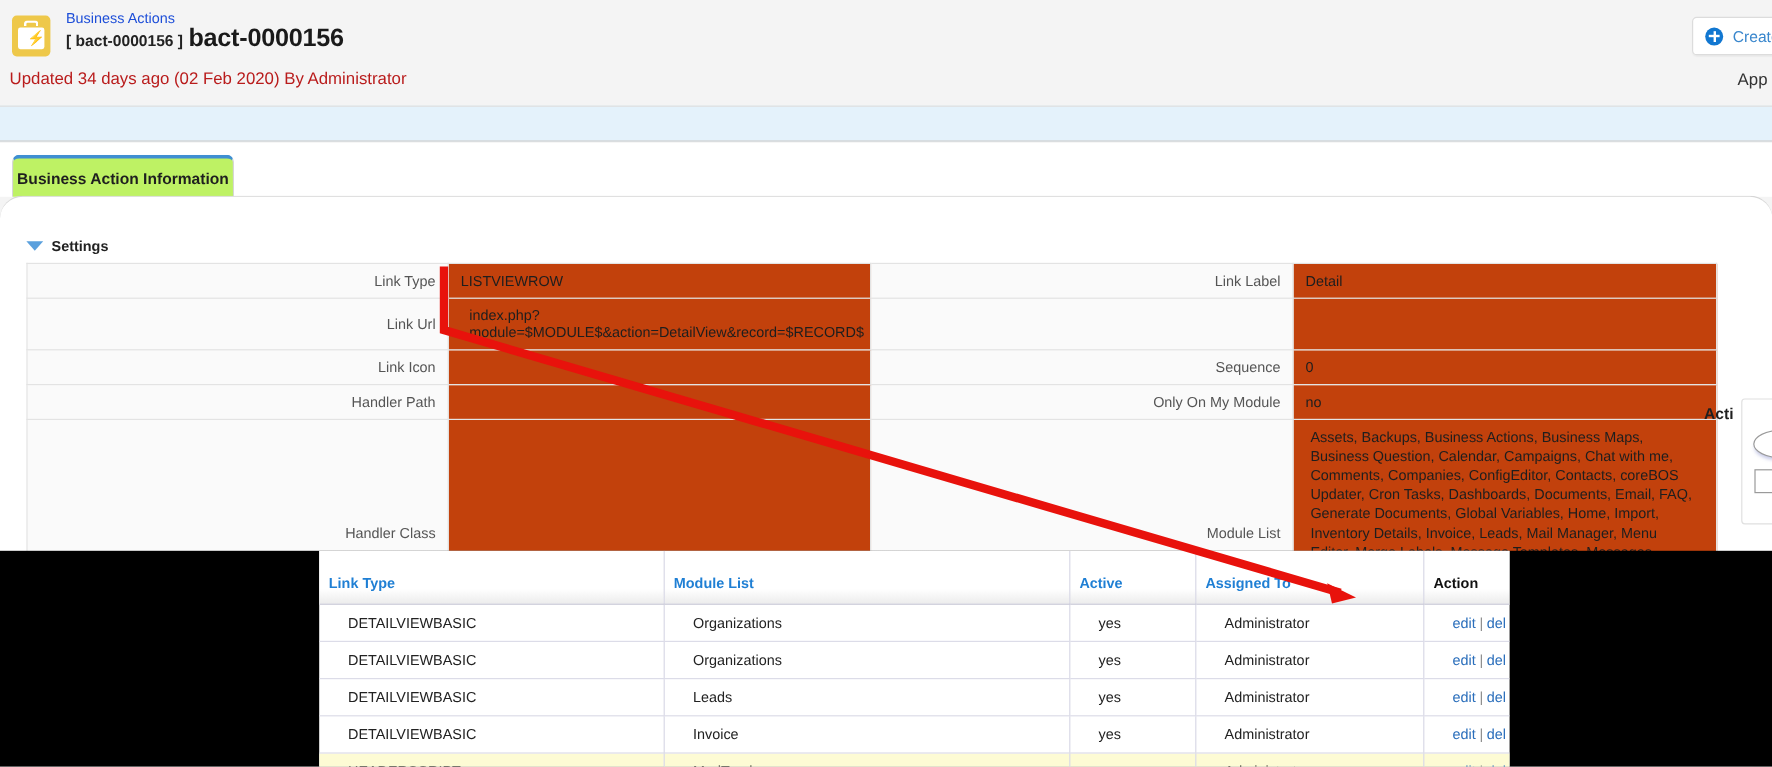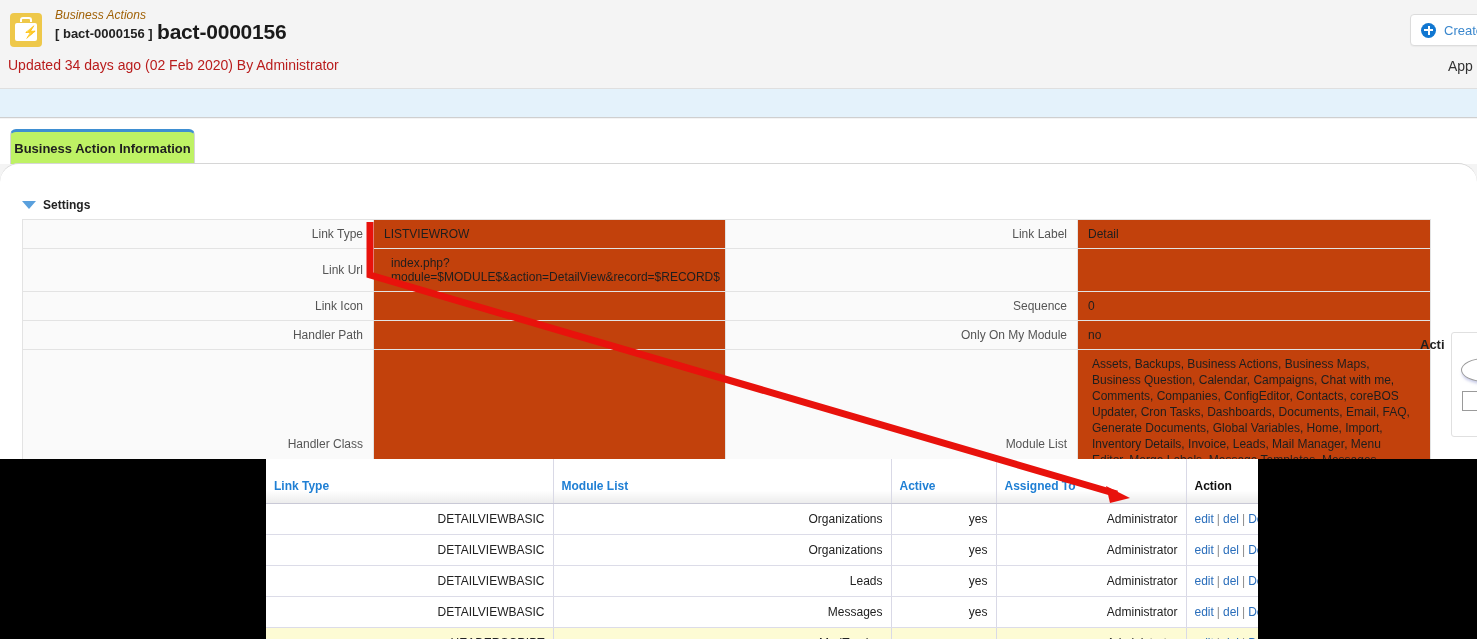--- a/index.html
+++ b/index.html
@@ -33,21 +33,21 @@
   .module-icon .case-body {
     position: absolute; left: 5px; top: 10px; width: 22px; height: 18px;
     background: #ffffff; border-radius: 2px;
   }
   .module-icon .bolt {
     position: absolute; left: 13px; top: 13px;
     font-size: 12px; line-height: 12px; color: #eec84a; font-weight: bold;
   }
   .crumb-module {
     position: absolute; left: 55px; top: 8px;
-    font-size: 12px; color: #a16207; font-style: italic;
+    font-size: 12px; color: #1d4ed8;
   }
   .record-no {
     position: absolute; left: 55px; top: 26px;
     font-size: 13px; font-weight: bold; color: #222;
   }
   .record-title {
     position: absolute; left: 157px; top: 20px;
     font-size: 21px; font-weight: bold; color: #1a1a1a;
     letter-spacing: -0.2px;
   }
@@ -194,22 +194,22 @@
   }
   .list-table th {
     text-align: left; font-size: 12px; font-weight: bold;
     color: #1f7fd4; padding: 20px 8px 10px 8px;
     background: linear-gradient(to bottom, #ffffff 0%, #ffffff 72%, #ececec 100%);
     border-right: 1px solid #d9d9e6;
     border-bottom: 1px solid #c9c9d6;
   }
   .list-table th.plain { color: #111111; border-right: none; }
   .list-table td {
-    padding: 8px 8px; border-right: 1px solid #d9d9e6;
-    border-bottom: 1px solid #dcdce8; color: #222; text-align: right;
+    padding: 8px 24px; border-right: 1px solid #d9d9e6;
+    border-bottom: 1px solid #dcdce8; color: #222;
   }
   .list-table td:last-child { border-right: none; }
   .list-table tr.hl td { background: #fdfbd4; }
   .act a { color: #2a6ebb; text-decoration: none; }
   .act .sep { color: #8c8c8c; padding: 0 3px; }
   .cw1 { width: 287px; } .cw2 { width: 338px; }
   .cw3 { width: 105px; } .cw4 { width: 190px; } .cw5 { width: 72px; }
 </style>
 </head>
 <body>
@@ -331,21 +331,21 @@
           </tr>
           <tr>
             <td>DETAILVIEWBASIC</td>
             <td>Leads</td>
             <td>yes</td>
             <td>Administrator</td>
             <td class="act"><a>edit</a><span class="sep">|</span><a>del</a><span class="sep">|</span><a>Detail</a></td>
           </tr>
           <tr>
             <td>DETAILVIEWBASIC</td>
-            <td>Messages</td>
+            <td>Invoice</td>
             <td>yes</td>
             <td>Administrator</td>
             <td class="act"><a>edit</a><span class="sep">|</span><a>del</a><span class="sep">|</span><a>Detail</a></td>
           </tr>
           <tr class="hl">
             <td>HEADERSCRIPT</td>
             <td>ModTracker</td>
             <td>yes</td>
             <td>Administrator</td>
             <td class="act"><a>edit</a><span class="sep">|</span><a>del</a><span class="sep">|</span><a>Detail</a></td>

